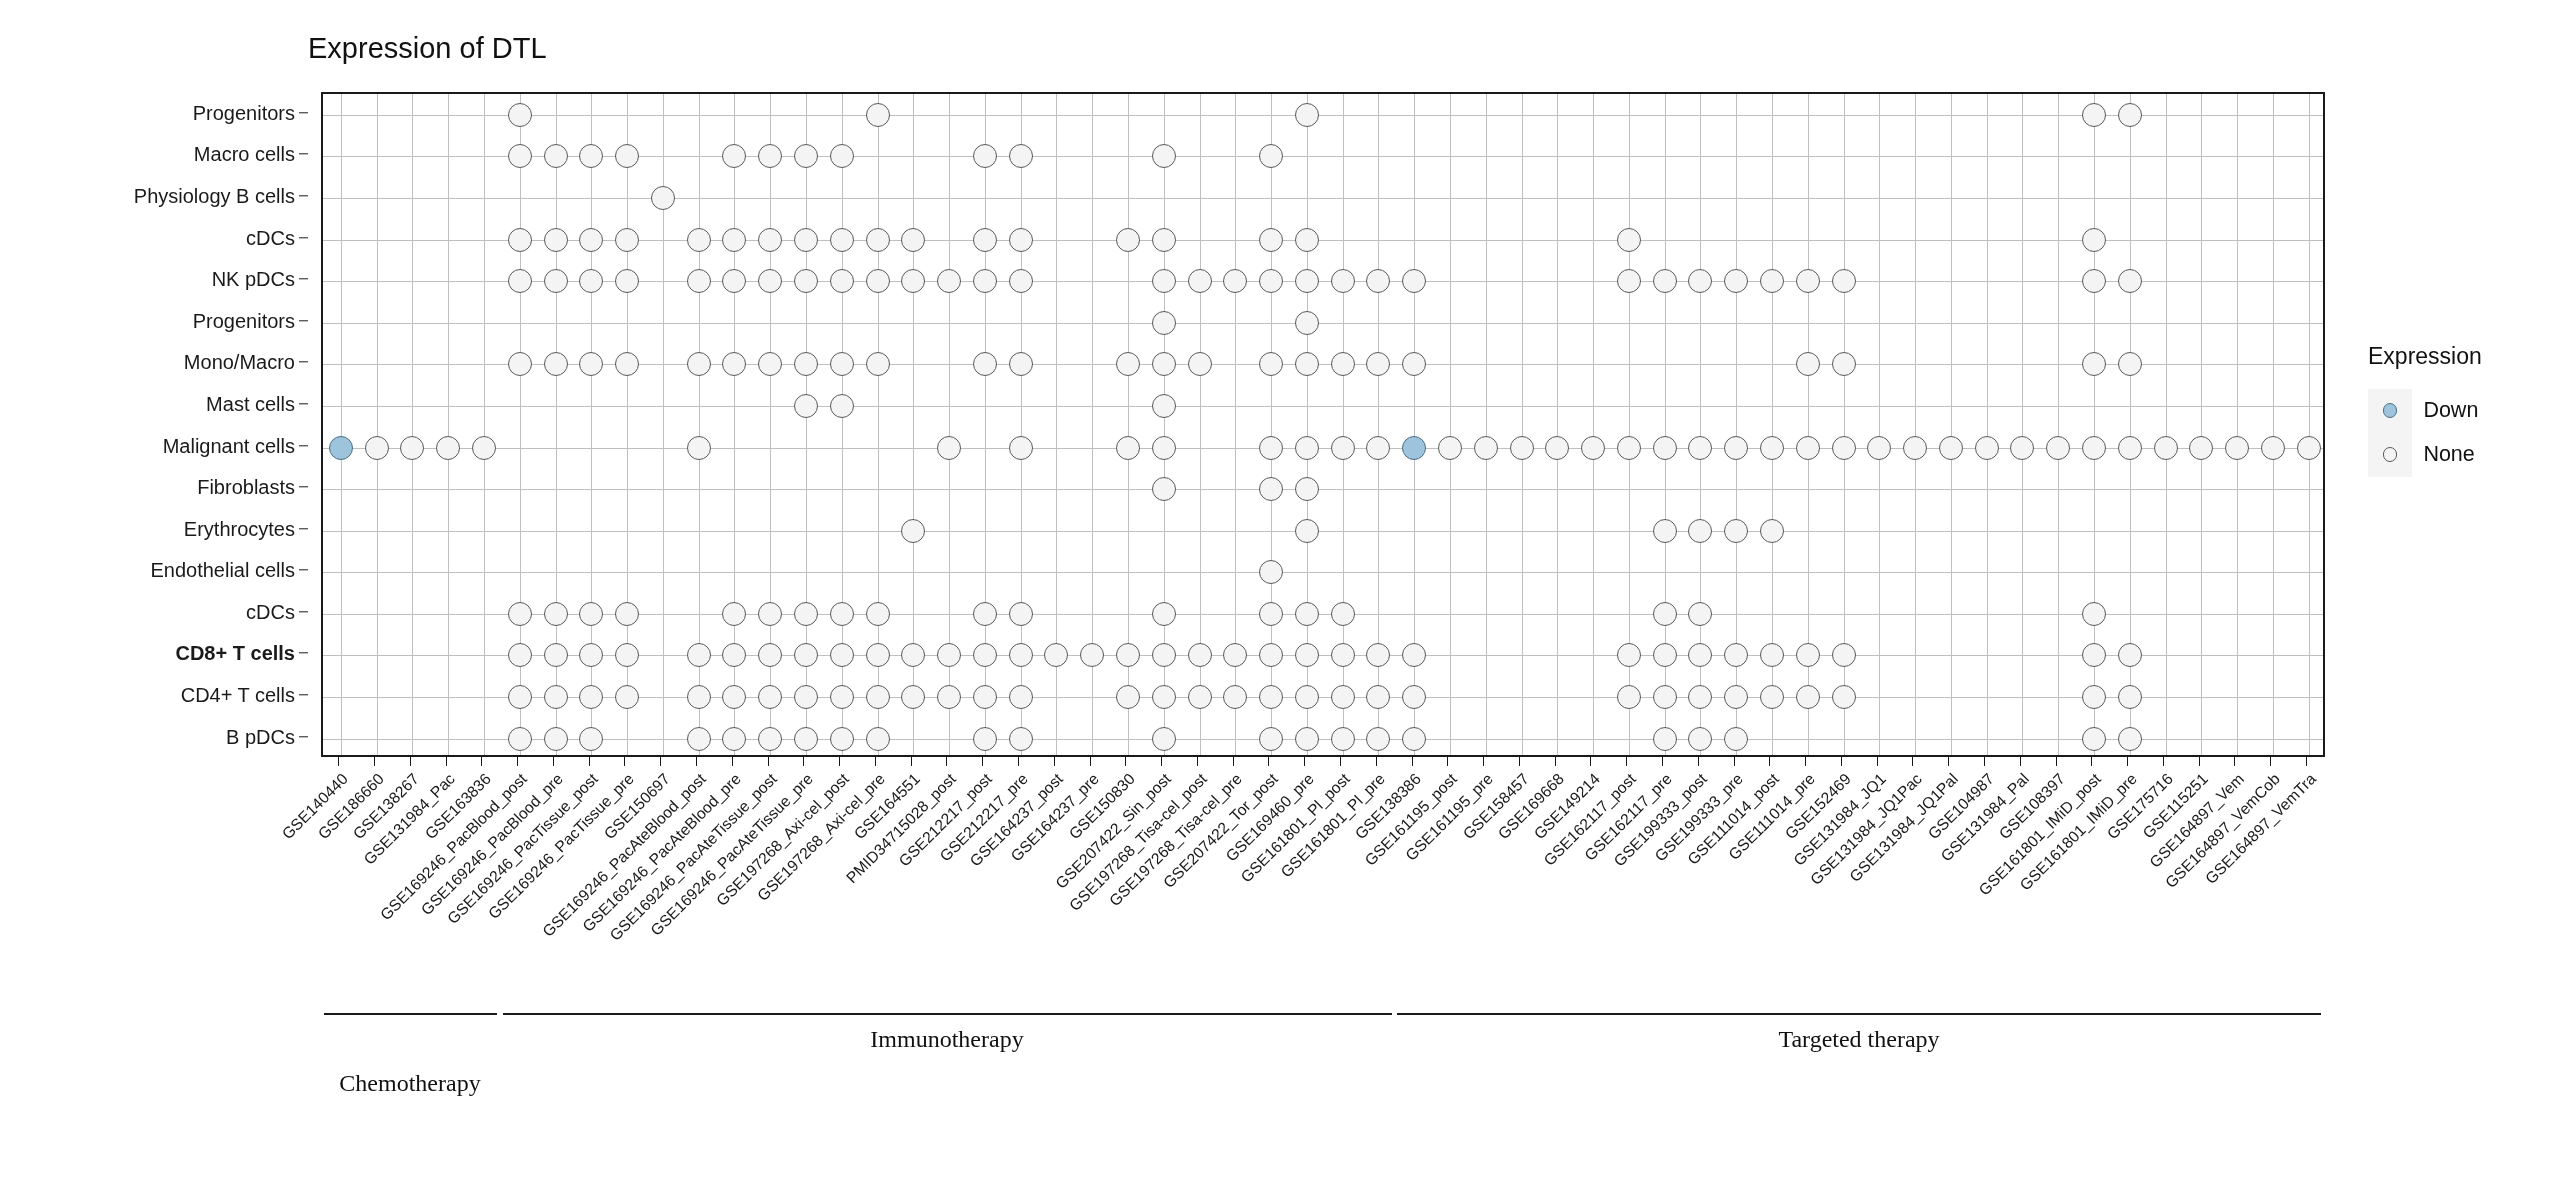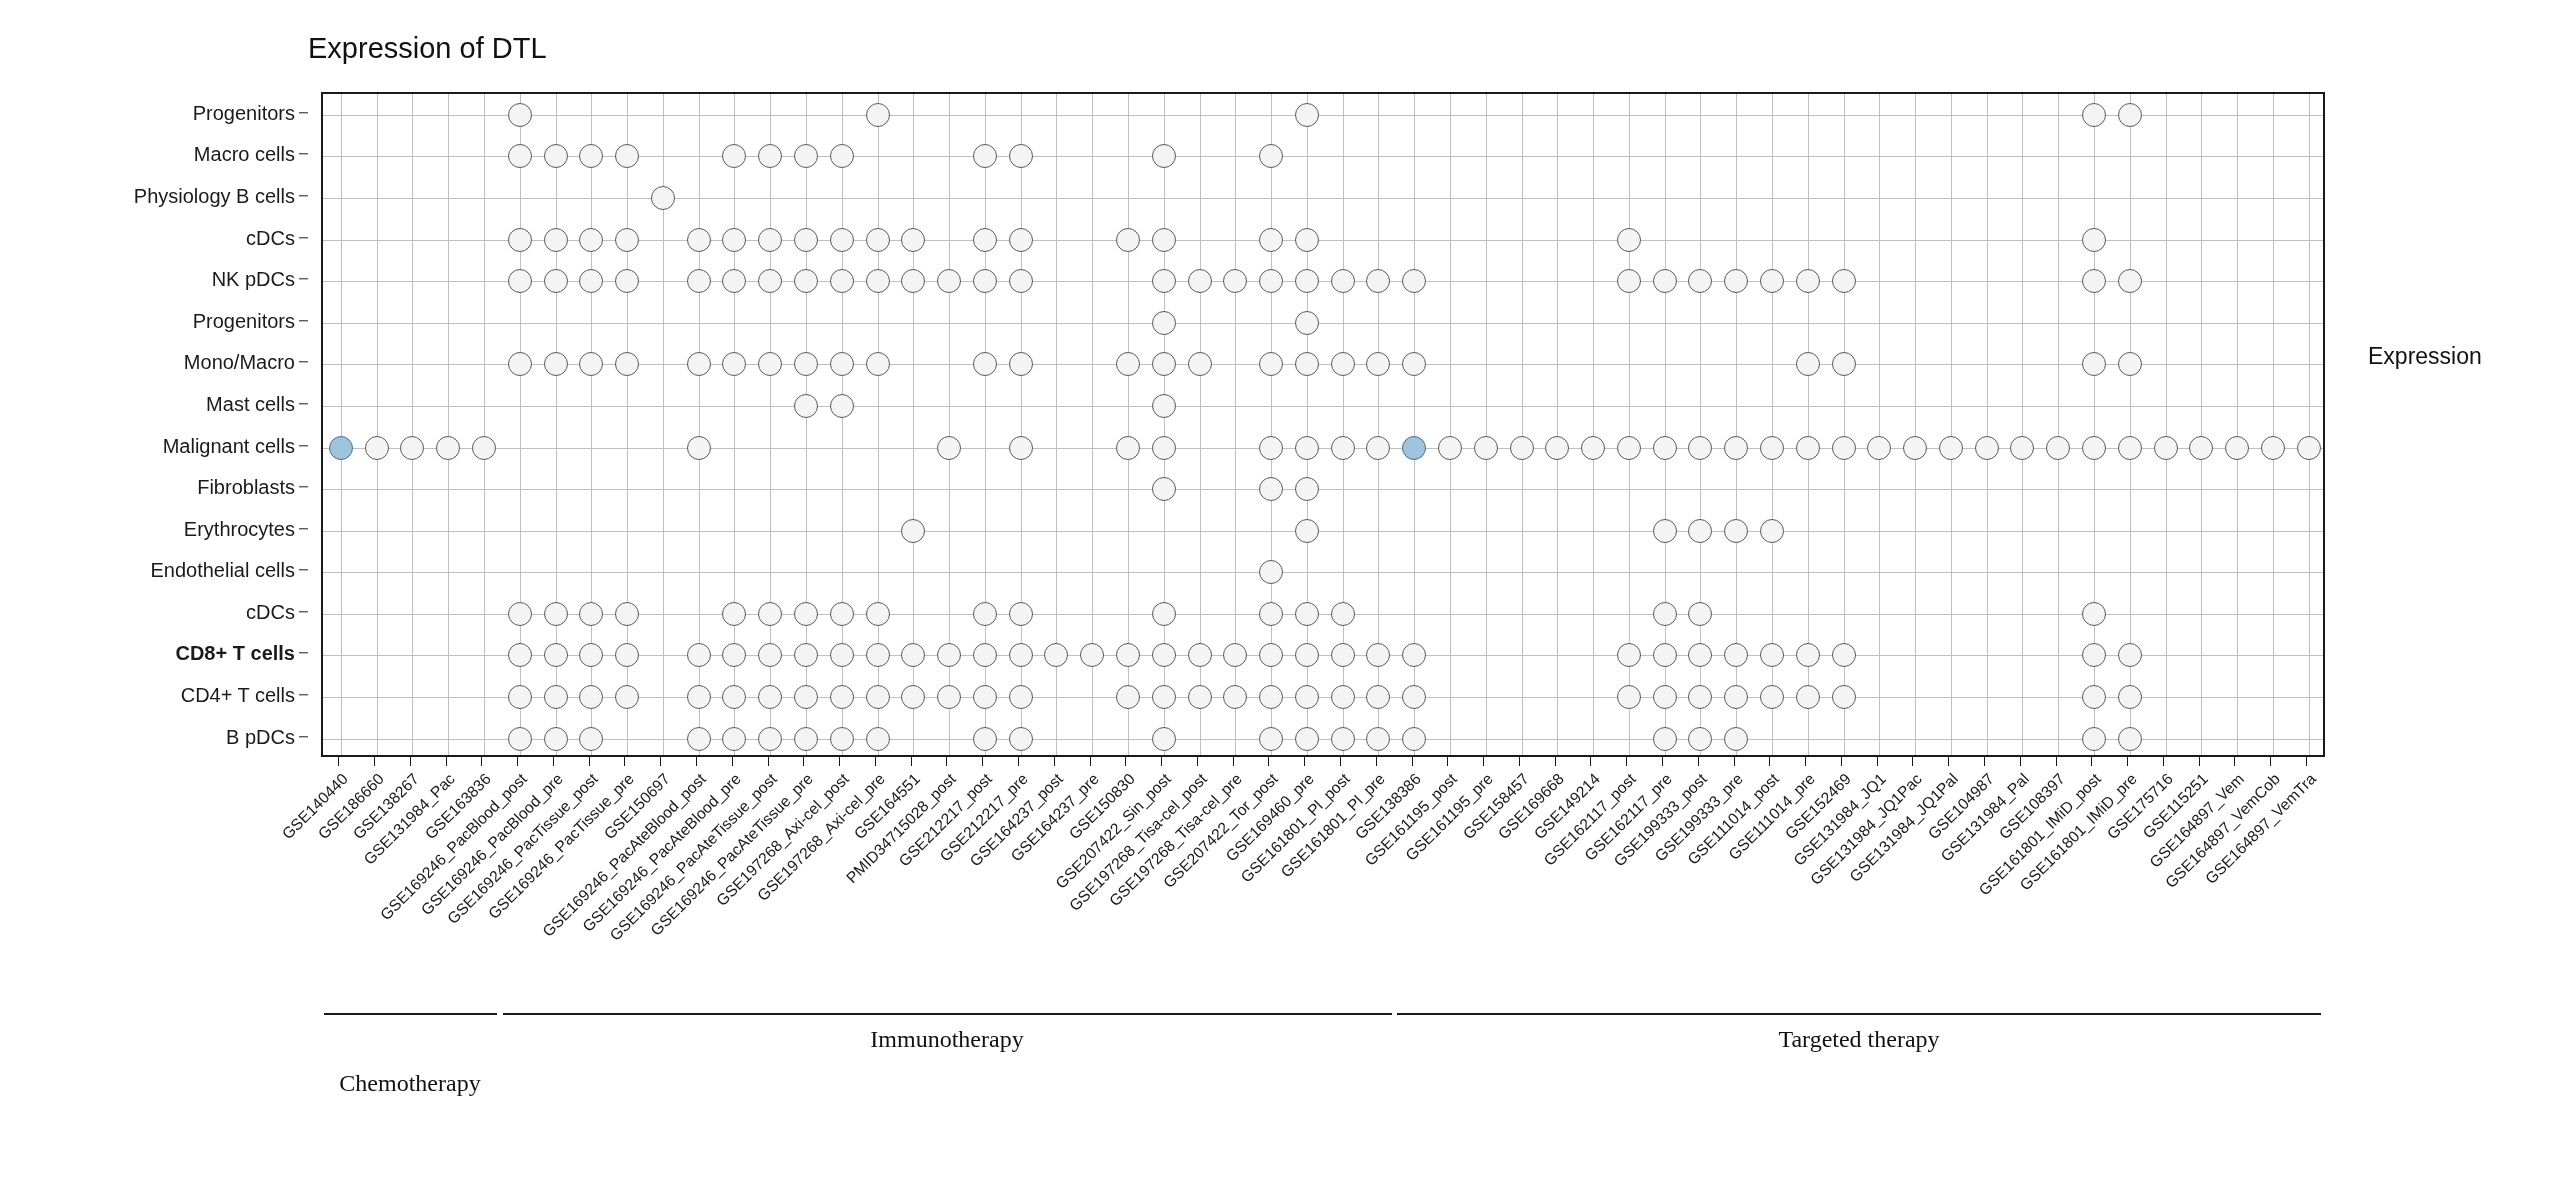--- a/index.html
+++ b/index.html
@@ -694,16 +694,30 @@
       <div class="group-bar" style="left: 2.9px; width: 173px;"></div>
       <div class="group-label" style="left: 89px; margin-top: 44px;">Chemotherapy</div>
       <div class="group-bar" style="left: 182px; width: 889px;"></div>
       <div class="group-label" style="left: 626px;">Immunotherapy</div>
       <div class="group-bar" style="left: 1076px; width: 924px;"></div>
       <div class="group-label" style="left: 1538px;">Targeted therapy</div>
     </div>
 
   <div id="legend">
     <div id="legend-title">Expression</div>
+    <div id="legend-rows">
+        <div class="legend-row">
+          <div class="legend-key">
+            <div class="legend-swatch down"></div>
+          </div>
+          <div class="legend-label">Down</div>
+        </div>
+        <div class="legend-row">
+          <div class="legend-key">
+            <div class="legend-swatch none"></div>
+          </div>
+          <div class="legend-label">None</div>
+        </div>
+      </div>
   </div>
 
 </div>
 
 
 </body></html>

